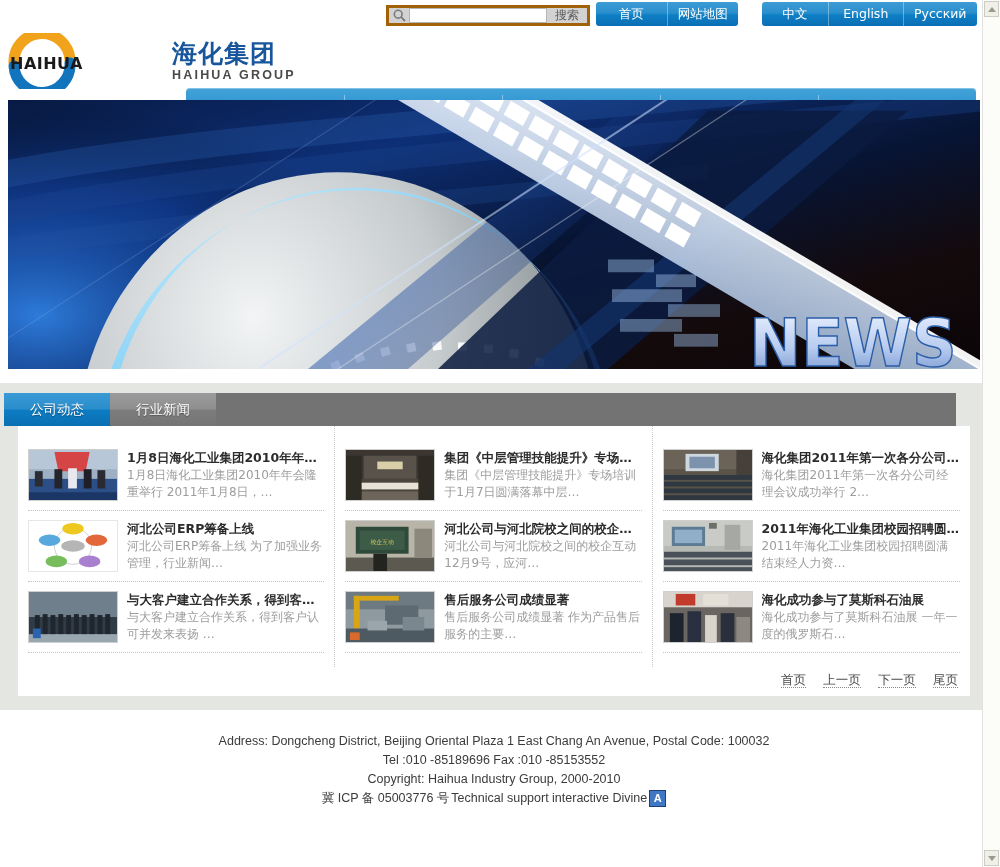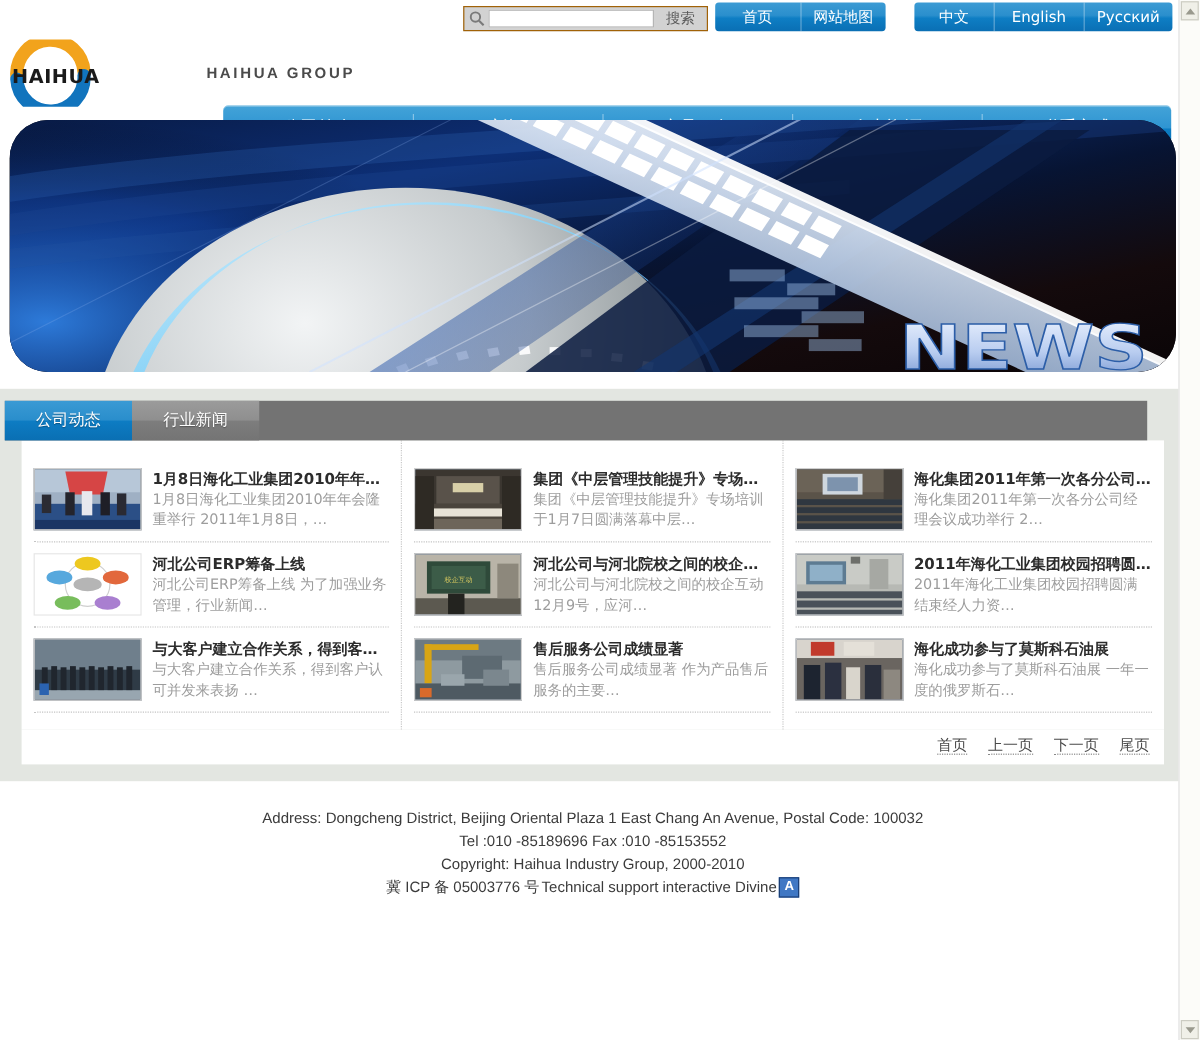--- a/index.html
+++ b/index.html
@@ -29,21 +29,21 @@
     width: 988px;
     background: #fff;
   }
   .search-wrap {
     position: absolute;
     left: 386px;
     top: 5px;
     width: 204px;
     height: 21px;
     background: #d2d2d2;
-    border: 1px solid #a16207;
+    border: 3px solid #a16207;
     box-sizing: border-box;
     display: flex;
     align-items: center;
   }
   .search-icon {
     width: 20px;
     height: 19px;
     display: flex;
     align-items: center;
     justify-content: center;
@@ -166,24 +166,23 @@
     left: 0; top: 7px;
     width: 1px; height: 24px;
     background: rgba(255,255,255,0.4);
   }
 
   
   .banner {
     position: relative;
     margin: 0 0 0 8px;
     width: 972px;
-    height: 210px;
+    height: 269px;
     overflow: hidden;
     background: #02040e;
-    border-radius: 32px;
   }
   .banner svg { display:block; width:100%; height:100%; }
 
   
   .news-panel {
     position: relative;
     margin: 14px 0 0 0;
     width: 988px;
     background: #e3e6e1;
     padding: 10px 0 0 0;
@@ -388,20 +387,21 @@
 
     <div class="logo">
       <div class="logo-mark">
         <svg width="166" height="56" viewBox="0 0 166 56">
           <path d="M8 30 A28 28 0 0 1 64 27" fill="none" stroke="#f2a31c" stroke-width="11" stroke-linecap="round"></path>
           <path d="M64 30 A28 28 0 0 1 8 33" fill="none" stroke="#1174bd" stroke-width="11" stroke-linecap="round"></path>
           <text x="4" y="36" font-family="DejaVu Sans, sans-serif" font-size="16" font-weight="bold" fill="#1a1a1a" letter-spacing="0.5">HAIHUA</text>
         </svg>
       </div>
       <div>
+        <div class="logo-text-cn">海化集团</div>
         <div class="logo-text-en">HAIHUA GROUP</div>
       </div>
     </div>
 
     <div class="mainnav">
       <span class="nav-item">公司简介</span>
       <span class="nav-item">新闻</span>
       <span class="nav-item">产品服务</span>
       <span class="nav-item">人力资源</span>
       <span class="nav-item">联系方式</span>

